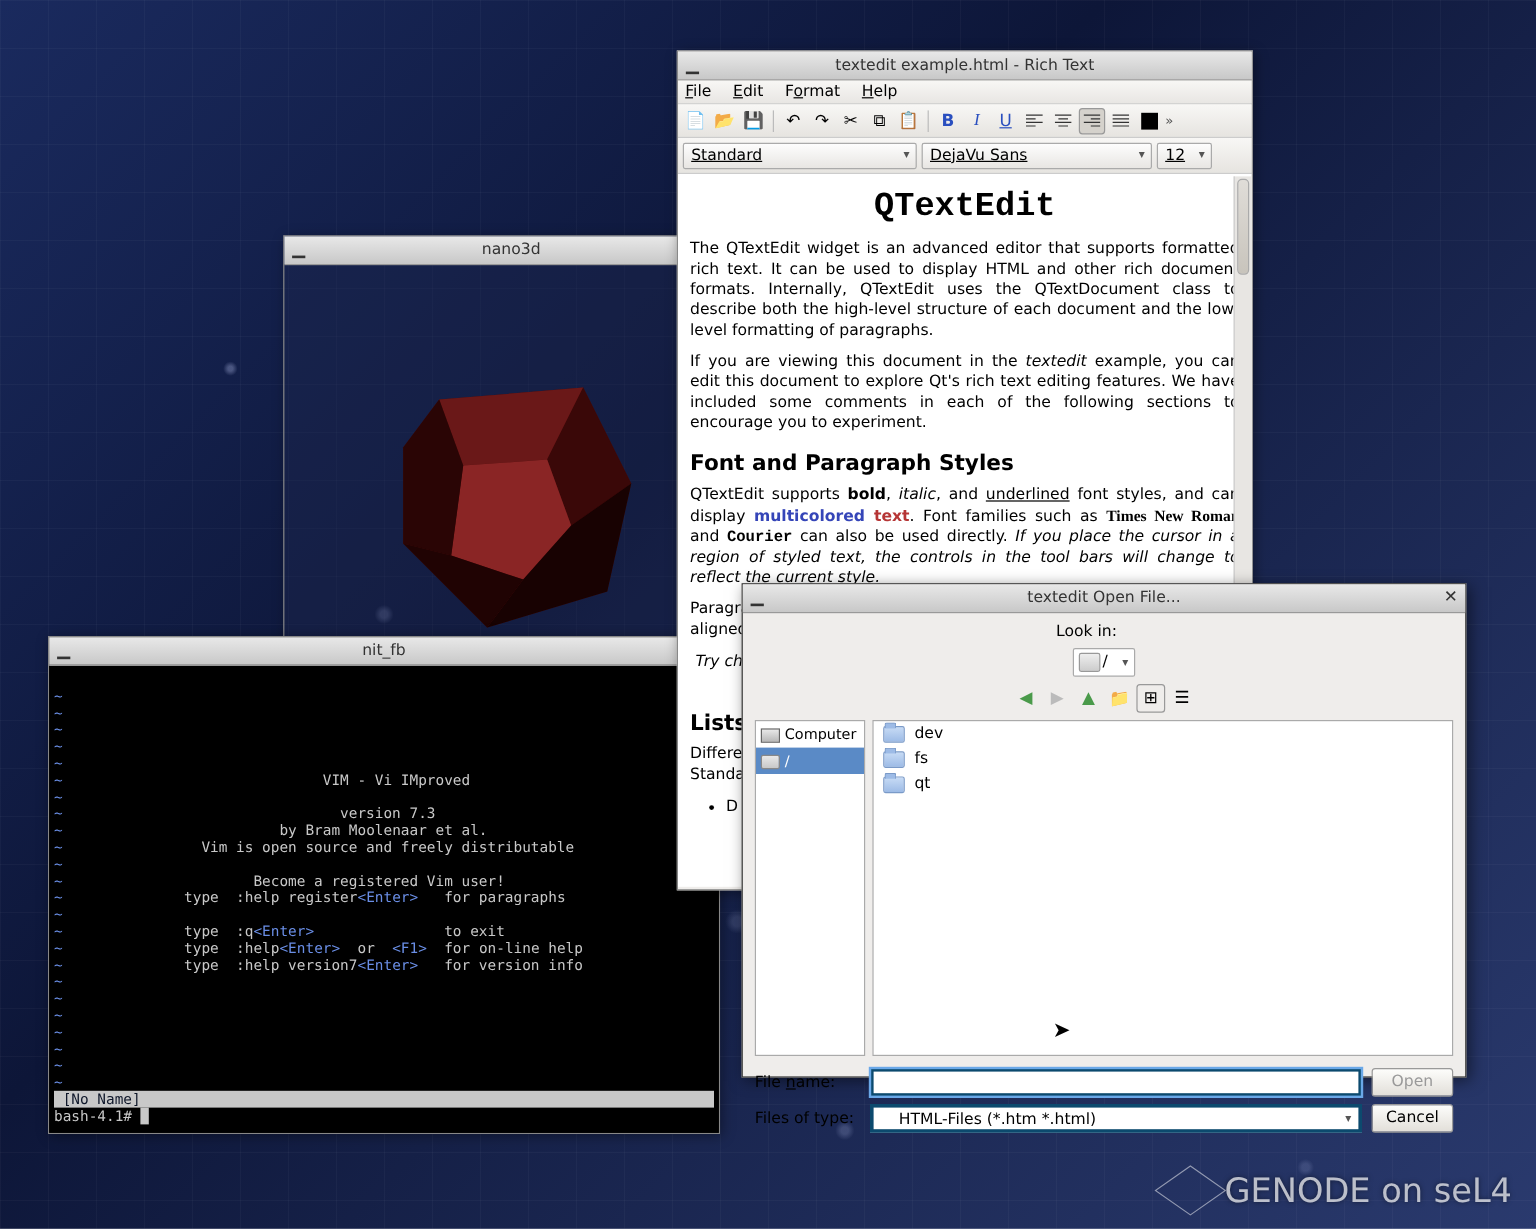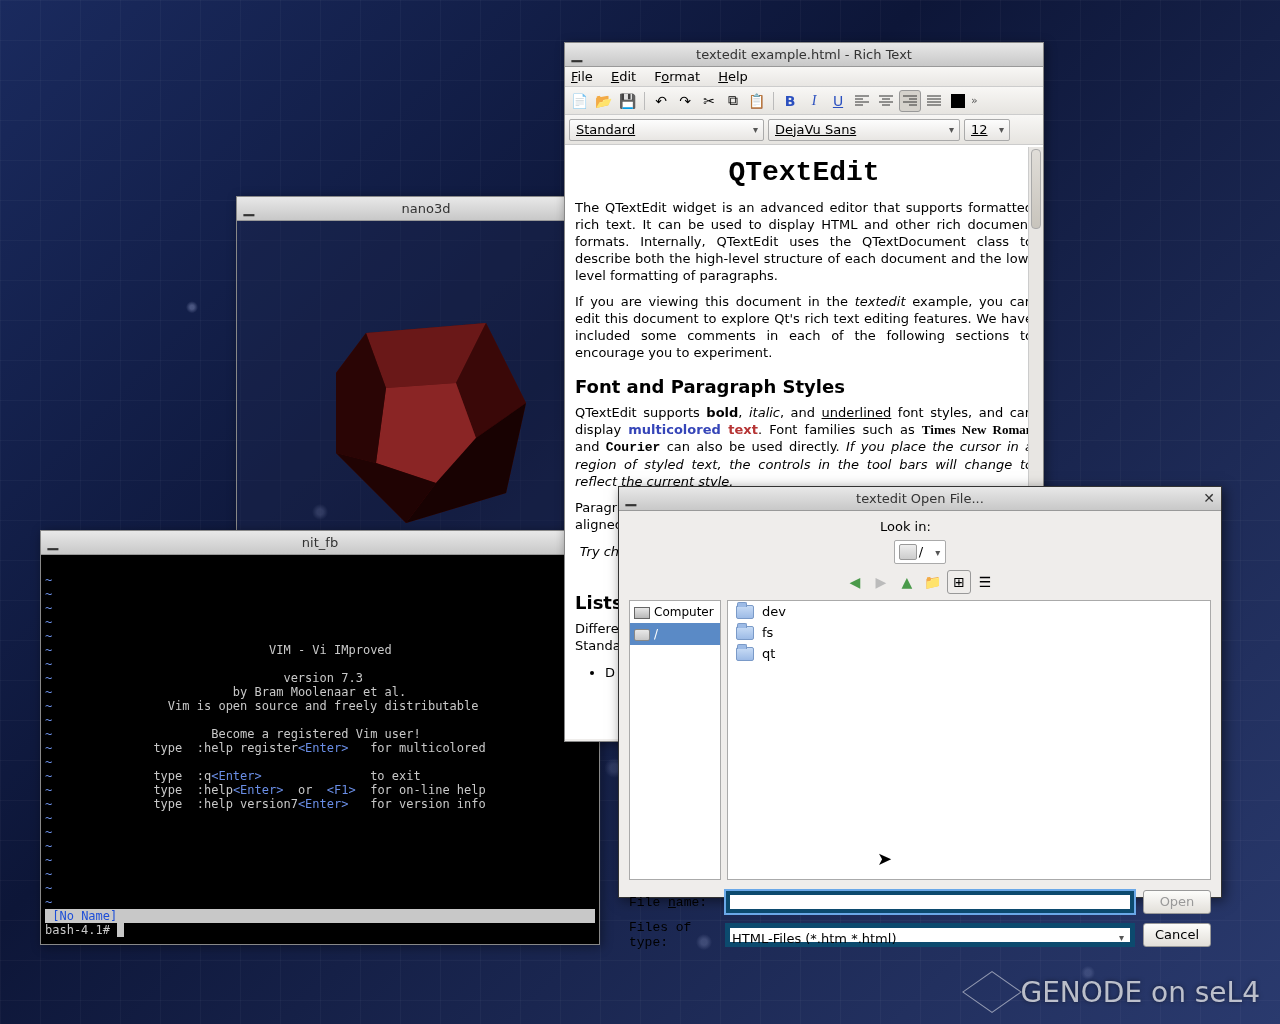--- a/index.html
+++ b/index.html
@@ -108,21 +108,21 @@
     color: #c8c8c8;
     font-family: "DejaVu Sans Mono", monospace;
     font-size: 12px;
     line-height: 14px;
     padding: 4px 4px;
     height: calc(100% - 24px);
     overflow: hidden;
     white-space: pre;
   }
   .term .blue { color: #6a8ee6; }
-  .term .inv { background: #c8c8c8; color: #1d4ed8; display: inline-block; width: 100%; }
+  .term .inv { background: #c8c8c8; color: #0f172a; display: inline-block; width: 100%; }
   .term .cursor { background: #c8c8c8; color: #000; }
   .tilde-col { color: #6a8ee6; }
 
   
   #textedit {
     position: absolute;
     left: 564px;
     top: 42px;
     width: 480px;
     height: 700px;
@@ -345,25 +345,25 @@
     display: inline-block;
     position: relative;
   }
   .form-row {
     display: flex;
     align-items: center;
     gap: 8px;
     margin-bottom: 6px;
     font-size: 13px;
   }
-  .form-row label { width: 88px; font-family: Liberation Mono, monospace; }
+  .form-row label { width: 88px; }
   .form-row input, .form-row .combo {
     flex: 1;
-    border: 5px solid #0c4a6e;
-    padding: 3px 2px;
+    border: 3px solid #0c4a6e;
+    padding: 3px 21px;
     font-size: 13px;
     height: 24px;
     background: #fff;
   }
   .form-row .combo { position: relative; padding-right: 22px; }
   .form-row .combo::after { content: "▾"; position: absolute; right: 6px; top: 4px; font-size: 10px; color: #555; }
   .dlg-btn {
     width: 68px;
     height: 24px;
     background: linear-gradient(#fdfdfb, #e2dfd9);
@@ -439,21 +439,21 @@
 ~
 ~
 ~</span>
 <span class="tilde-col">~</span>                              <span>VIM - Vi IMproved</span>
 <span class="tilde-col">~</span>
 <span class="tilde-col">~</span>                                <span>version 7.3</span>
 <span class="tilde-col">~</span>                         <span>by Bram Moolenaar et al.</span>
 <span class="tilde-col">~</span>                <span>Vim is open source and freely distributable</span>
 <span class="tilde-col">~</span>
 <span class="tilde-col">~</span>                      <span>Become a registered Vim user!</span>
-<span class="tilde-col">~</span>              <span>type  :help register</span><span class="blue">&lt;Enter&gt;</span><span>   for multicolored</span>
+<span class="tilde-col">~</span>              <span>type  :help register</span><span class="blue">&lt;Enter&gt;</span><span>   for paragraphs</span>
 <span class="tilde-col">~</span>
 <span class="tilde-col">~</span>              <span>type  :q</span><span class="blue">&lt;Enter&gt;</span><span>               to exit</span>
 <span class="tilde-col">~</span>              <span>type  :help</span><span class="blue">&lt;Enter&gt;</span><span>  or  </span><span class="blue">&lt;F1&gt;</span><span>  for on-line help</span>
 <span class="tilde-col">~</span>              <span>type  :help version7</span><span class="blue">&lt;Enter&gt;</span><span>   for version info</span>
 <span class="tilde-col">~</span>
 <span class="tilde-col">~</span>
 <span class="tilde-col">~</span>
 <span class="tilde-col">~</span>
 <span class="tilde-col">~</span>
 <span class="tilde-col">~</span>

